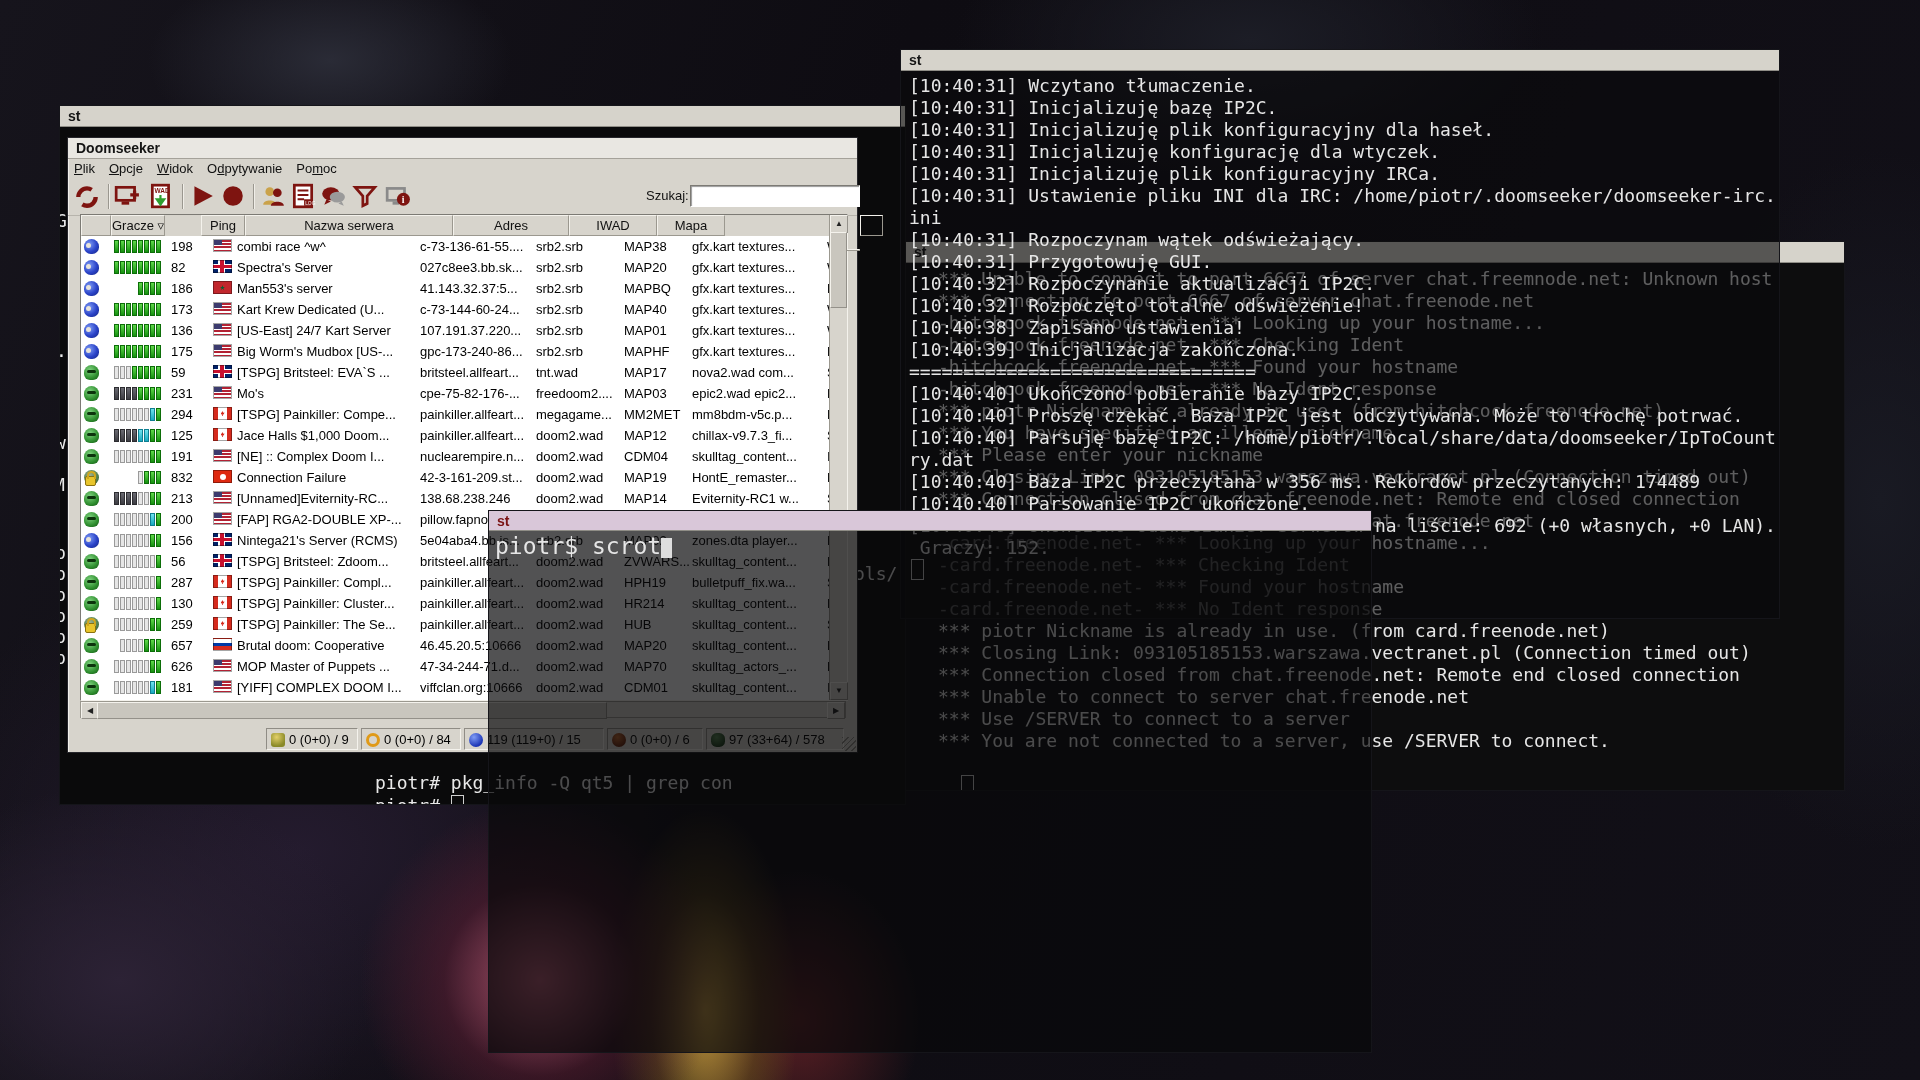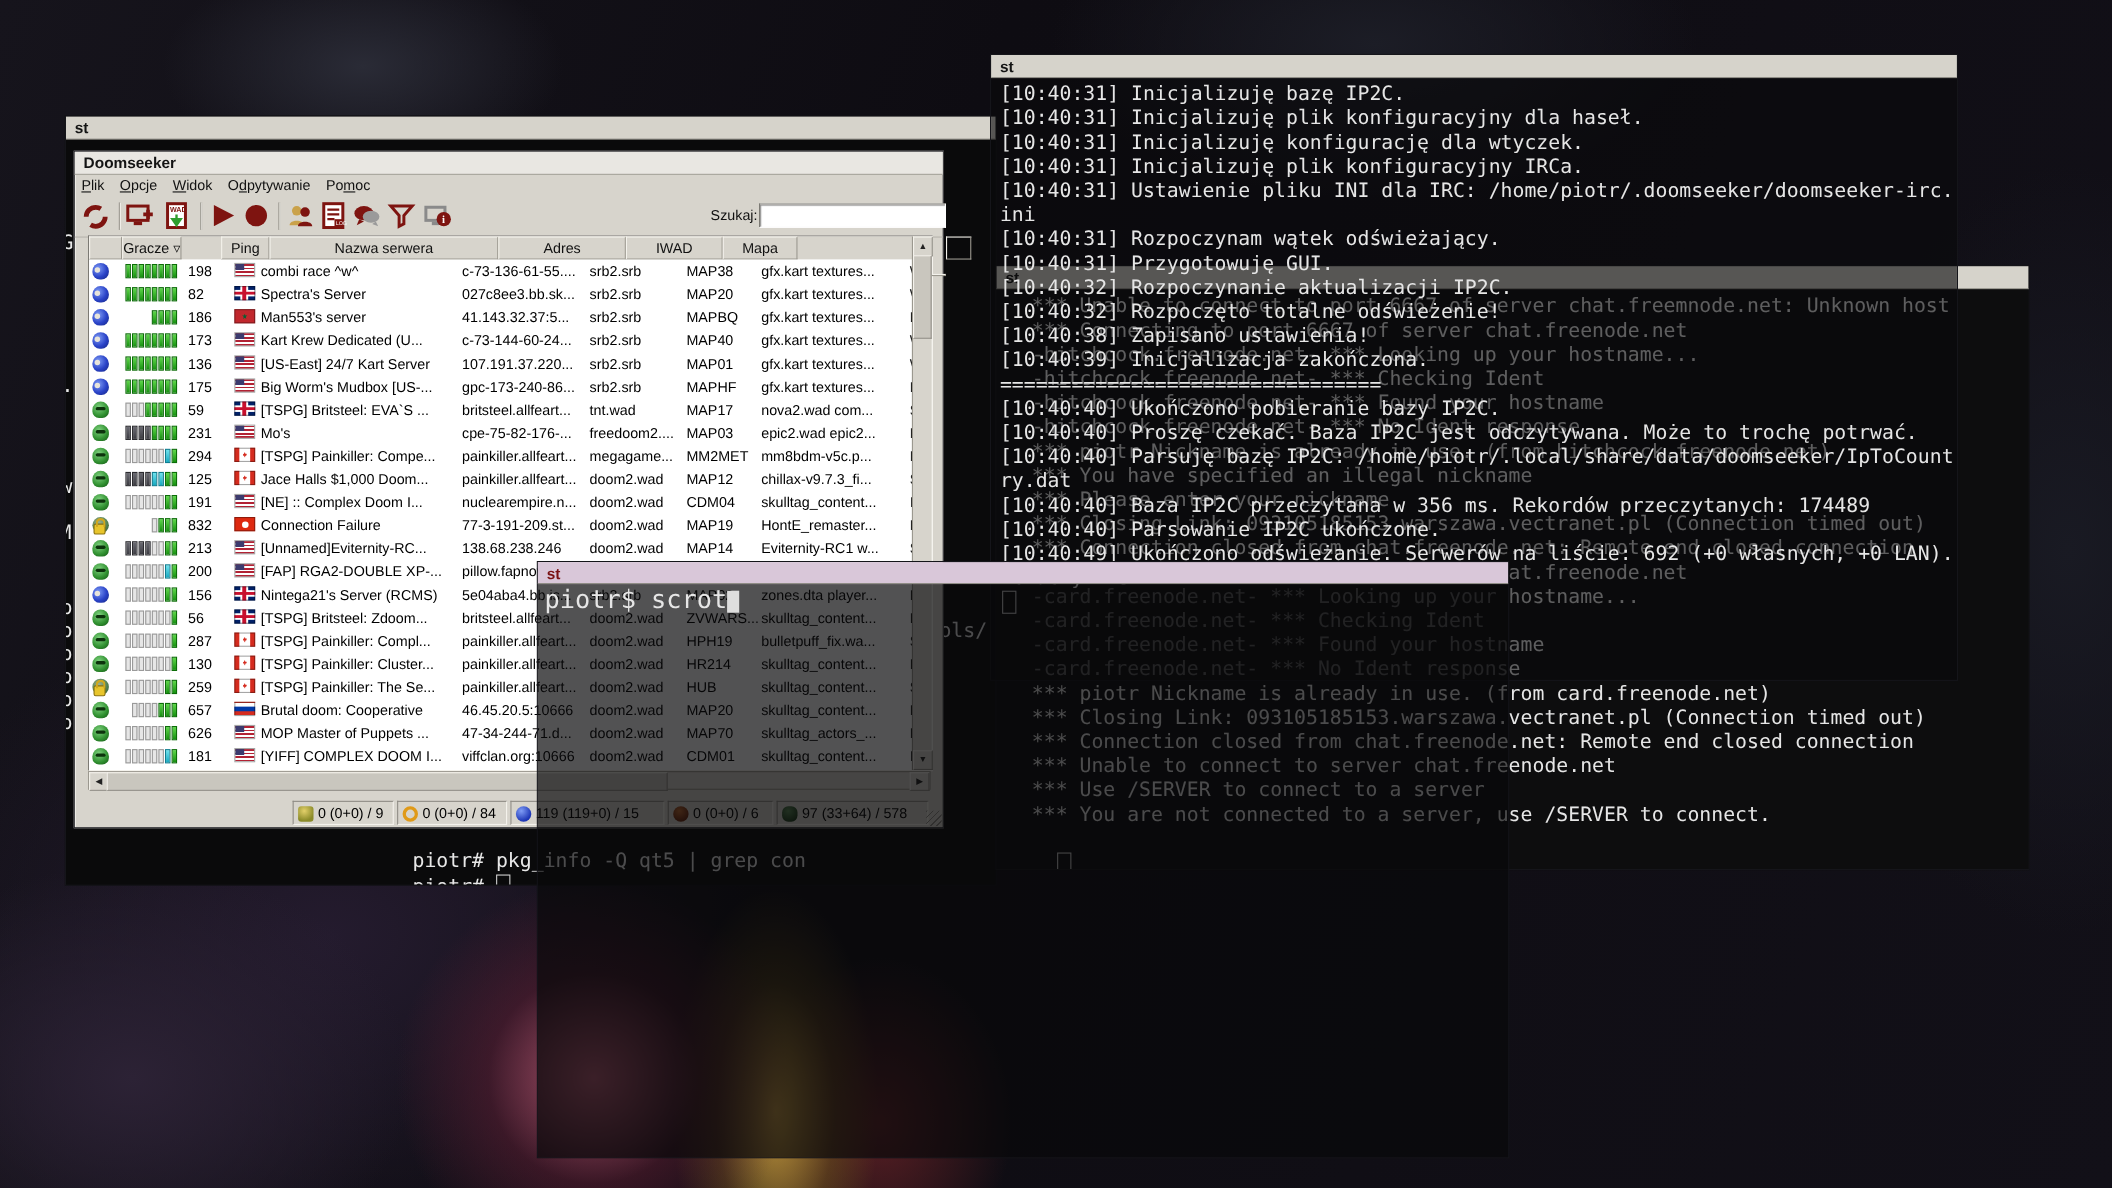--- a/index.html
+++ b/index.html
@@ -322,21 +322,21 @@
             <span class="c " style="flex: 0 0 88px; width: 88px;">doom2.wad</span>
             <span class="c " style="flex: 0 0 68px; width: 68px;">CDM04</span>
             <span class="c " style="flex: 0 0 135px; width: 135px;">skulltag_content...</span>
             <span class="c " style="flex: 0 0 23px; width: 23px;">Inw</span>
           </div>
           <div class="trow">
             <span class="c" style="flex: 0 0 30px; width: 30px;"><i class="eng e-lock"></i></span>
             <span class="c" style="flex: 0 0 54px; width: 54px;"><span class="bar"><span class="seg n"></span><span class="seg n"></span><span class="seg n"></span><span class="seg n"></span><span class="seg e"></span><span class="seg g"></span><span class="seg g"></span><span class="seg g"></span></span></span>
             <span class="c c-ping" style="flex: 0 0 44px; width: 44px;">832</span>
             <span class="c" style="flex: 0 0 208px; width: 208px;"><i class="flag f-hk"></i>Connection Failure</span>
-            <span class="c " style="flex: 0 0 116px; width: 116px;">77-3-191-209.st...</span>
+            <span class="c " style="flex: 0 0 116px; width: 116px;">42-3-161-209.st...</span>
             <span class="c " style="flex: 0 0 88px; width: 88px;">doom2.wad</span>
             <span class="c " style="flex: 0 0 68px; width: 68px;">MAP19</span>
             <span class="c " style="flex: 0 0 135px; width: 135px;">HontE_remaster...</span>
             <span class="c " style="flex: 0 0 23px; width: 23px;">Koo</span>
           </div>
           <div class="trow">
             <span class="c" style="flex: 0 0 30px; width: 30px;"><i class="eng e-zan"></i></span>
             <span class="c" style="flex: 0 0 54px; width: 54px;"><span class="bar"><span class="seg d"></span><span class="seg d"></span><span class="seg d"></span><span class="seg d"></span><span class="seg e"></span><span class="seg e"></span><span class="seg g"></span><span class="seg g"></span></span></span>
             <span class="c c-ping" style="flex: 0 0 44px; width: 44px;">213</span>
             <span class="c" style="flex: 0 0 208px; width: 208px;"><i class="flag f-us"></i>[Unnamed]Eviternity-RC...</span>
@@ -497,20 +497,21 @@
           <div class="tline">*** You are not connected to a server, use /SERVER to connect.</div>
         </div>
       <span class="cur-hollow" style="position:absolute;left:55px;top:512px;"></span>
     </div>
   </section>
 
   <section class="win" id="st2" style="left:900px;top:49px;width:880px;height:570px;z-index:4;">
     <div class="tbar"><span>st</span></div>
     <div class="tbody glass62" style="padding:4px 0 0 8px;">
       <div id="log-lines">
+          <div class="tline">[10:40:31] Wczytano tłumaczenie.</div>
           <div class="tline">[10:40:31] Inicjalizuję bazę IP2C.</div>
           <div class="tline">[10:40:31] Inicjalizuję plik konfiguracyjny dla haseł.</div>
           <div class="tline">[10:40:31] Inicjalizuję konfigurację dla wtyczek.</div>
           <div class="tline">[10:40:31] Inicjalizuję plik konfiguracyjny IRCa.</div>
           <div class="tline">[10:40:31] Ustawienie pliku INI dla IRC: /home/piotr/.doomseeker/doomseeker-irc.</div>
           <div class="tline">ini</div>
           <div class="tline">[10:40:31] Rozpoczynam wątek odświeżający.</div>
           <div class="tline">[10:40:31] Przygotowuję GUI.</div>
           <div class="tline">[10:40:32] Rozpoczynanie aktualizacji IP2C.</div>
           <div class="tline">[10:40:32] Rozpoczęto totalne odświeżenie!</div>

